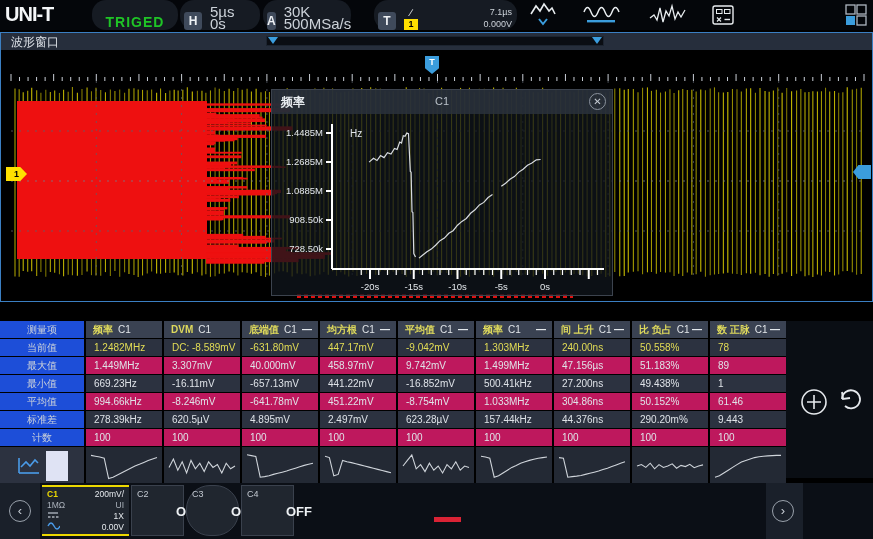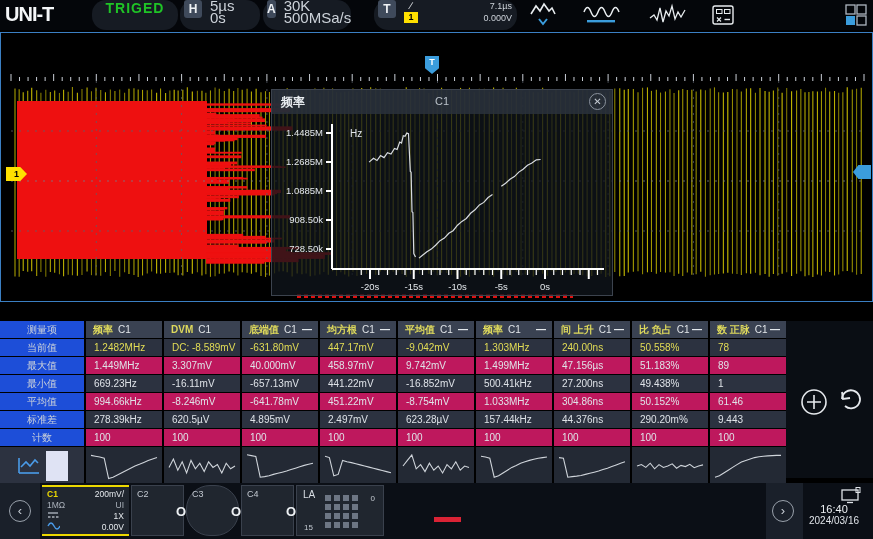--- a/index.html
+++ b/index.html
@@ -3,21 +3,21 @@
 <meta charset="utf-8">
 <style>
   * { margin:0; padding:0; box-sizing:border-box; }
   html,body { background:#000; }
   .screen { position:relative; width:873px; height:539px; background:#000;
             font-family:"Liberation Sans",sans-serif; color:#dfe3e8; overflow:hidden; }
 
   
   .topbar { position:absolute; left:0; top:0; width:873px; height:30px; background:#04060a; }
   .logo { position:absolute; left:5px; top:3px; font-size:20px; font-weight:800; letter-spacing:-1px; color:#f4f6f8; }
-  .tb-panel { position:absolute; top:0; height:30px; background:#161b23; display:flex; align-items:flex-start;border-radius:14px; }
+  .tb-panel { position:absolute; top:0; height:30px; background:#161b23; display:flex; align-items:flex-end;border-radius:14px; }
   .status-panel { left:92px; width:86px; justify-content:center; }
   .status-text { font-size:14px; font-weight:bold; letter-spacing:1px; color:#1fc426; }
   .hpanel { left:180px; width:80px; }
   .apanel { left:263px; width:88px; }
   .tpanel { left:374px; width:143px; }
   .keybox { width:18px; height:18px; margin-left:4px; border-radius:3px; background:#3f4a5b; color:#eef1f4;
             font-size:12px; font-weight:bold; display:flex; align-items:center; justify-content:center; }
   .twocol { display:flex; flex-direction:column; justify-content:center; margin-left:8px; line-height:12px; }
   .twocol span { font-size:15px; color:#ccd2d9; }
   .trig-mid { display:flex; flex-direction:column; align-items:center; margin-left:8px; line-height:11px; }
@@ -168,20 +168,27 @@
       <svg width="24" height="24" viewBox="0 0 24 24">
         <rect x="2" y="2" width="9" height="9" fill="none" stroke="#aeb6c0" stroke-width="1.3"></rect>
         <rect x="13" y="2" width="9" height="9" fill="none" stroke="#aeb6c0" stroke-width="1.3"></rect>
         <rect x="2" y="13" width="9" height="9" fill="#3b9ddd"></rect>
         <rect x="13" y="13" width="9" height="9" fill="none" stroke="#aeb6c0" stroke-width="1.3"></rect>
       </svg>
     </div>
   </header>
 
   <section class="wavewin">
+    <div class="wavetitle">
+      <span class="t">波形窗口</span>
+      <div class="rangebar">
+        <span class="rtri" style="left:1px;"></span>
+        <span class="rtri" style="right:1px;"></span>
+      </div>
+    </div>
     <div class="wavearea">
       <svg id="wavesvg" width="871" height="251">
           <line x1="14" y1="38.514071048703045" x2="14" y2="226.47124972753227" stroke="#d9cc00" stroke-width="1.1" opacity="0.78"></line>
           <line x1="18.167065119184553" y1="39.25396118266508" x2="18.167065119184553" y2="226.8460165709257" stroke="#d9cc00" stroke-width="1.1" opacity="0.73"></line>
           <line x1="22.209217123687267" y1="42.242882234510034" x2="22.209217123687267" y2="221.03219434805214" stroke="#d9cc00" stroke-width="1.1" opacity="0.89"></line>
           <line x1="26.708829197473825" y1="40.852005678694695" x2="26.708829197473825" y2="221.83126287534833" stroke="#d9cc00" stroke-width="1.1" opacity="0.79"></line>
           <line x1="30.717729385197163" y1="37.84125878801569" x2="30.717729385197163" y2="221.29947034083307" stroke="#d9cc00" stroke-width="1.1" opacity="0.92"></line>
           <line x1="35.68509213272482" y1="40.303050219547" x2="35.68509213272482" y2="225.9169006869197" stroke="#d9cc00" stroke-width="1.1" opacity="0.77"></line>
           <line x1="39.89585228860378" y1="42.658729975577444" x2="39.89585228860378" y2="222.07099411822855" stroke="#d9cc00" stroke-width="1.1" opacity="0.61"></line>
           <line x1="44.79112594146281" y1="39.80153373954818" x2="44.79112594146281" y2="226.63577073439956" stroke="#d9cc00" stroke-width="1.1" opacity="0.56"></line>
@@ -836,48 +843,16 @@
         <span class="off" id="c2state">OFF</span>
     </div>
     <div class="chbox" style="left:186px;border-radius:24px;">
       <span class="cid" id="c3id">C3</span>
         <span class="off" id="c3state">OFF</span>
     </div>
     <div class="chbox" style="left:241px;">
       <span class="cid" id="c4id">C4</span>
         <span class="off" id="c4state">OFF</span>
     </div>
-    <div class="labox">
-      <span class="laid">LA</span>
-      <span class="lahigh">0</span>
-      <span class="lalow">15</span>
-      <span class="lagrid" id="lagrid">
-          <i></i>
-          <i></i>
-          <i></i>
-          <i></i>
-          <i></i>
-          <i></i>
-          <i></i>
-          <i></i>
-          <i></i>
-          <i></i>
-          <i></i>
-          <i></i>
-          <i></i>
-          <i></i>
-          <i></i>
-          <i></i>
-        </span>
-    </div>
     <div class="recdash"></div>
     <span class="circbtn" style="left:772px;top:17px;">›</span>
-    <div class="clock">
-      <svg style="position:absolute;right:8px;top:2px;" width="22" height="17" viewBox="0 0 22 17">
-        <rect x="2" y="3" width="16" height="10" fill="none" stroke="#dfe3e8" stroke-width="1.3"></rect>
-        <path d="M7,15.5 h6" stroke="#dfe3e8" stroke-width="1.3"></path>
-        <rect x="16" y="0.5" width="4" height="5" fill="none" stroke="#dfe3e8" stroke-width="1"></rect>
-      </svg>
-      <div class="tm">16:40</div>
-      <div class="dt">2024/03/16</div>
-    </div>
   </footer>
 </div>
 
 </body></html>

